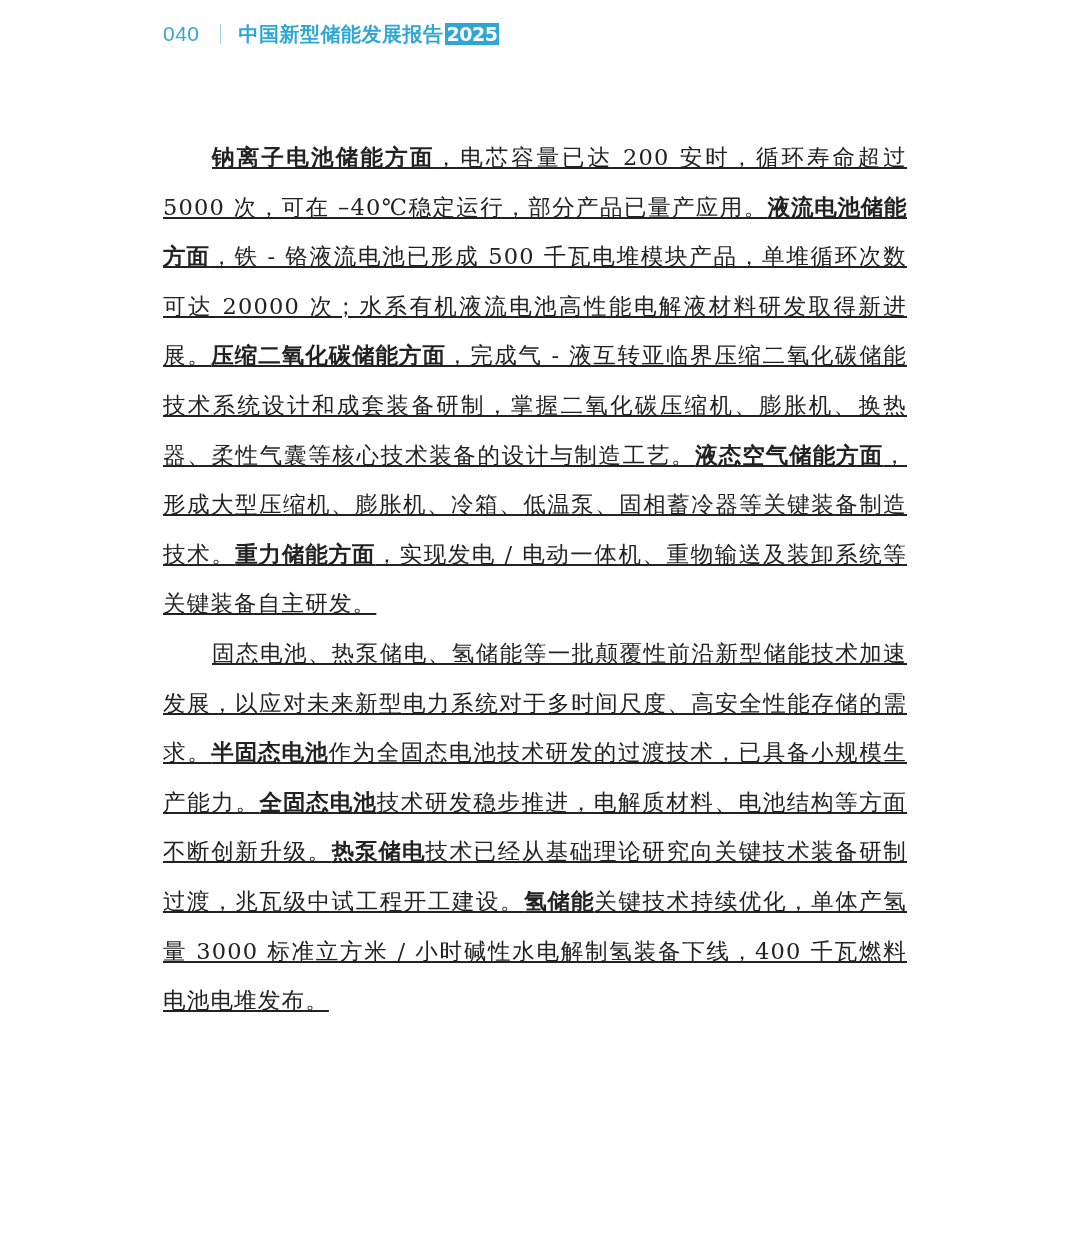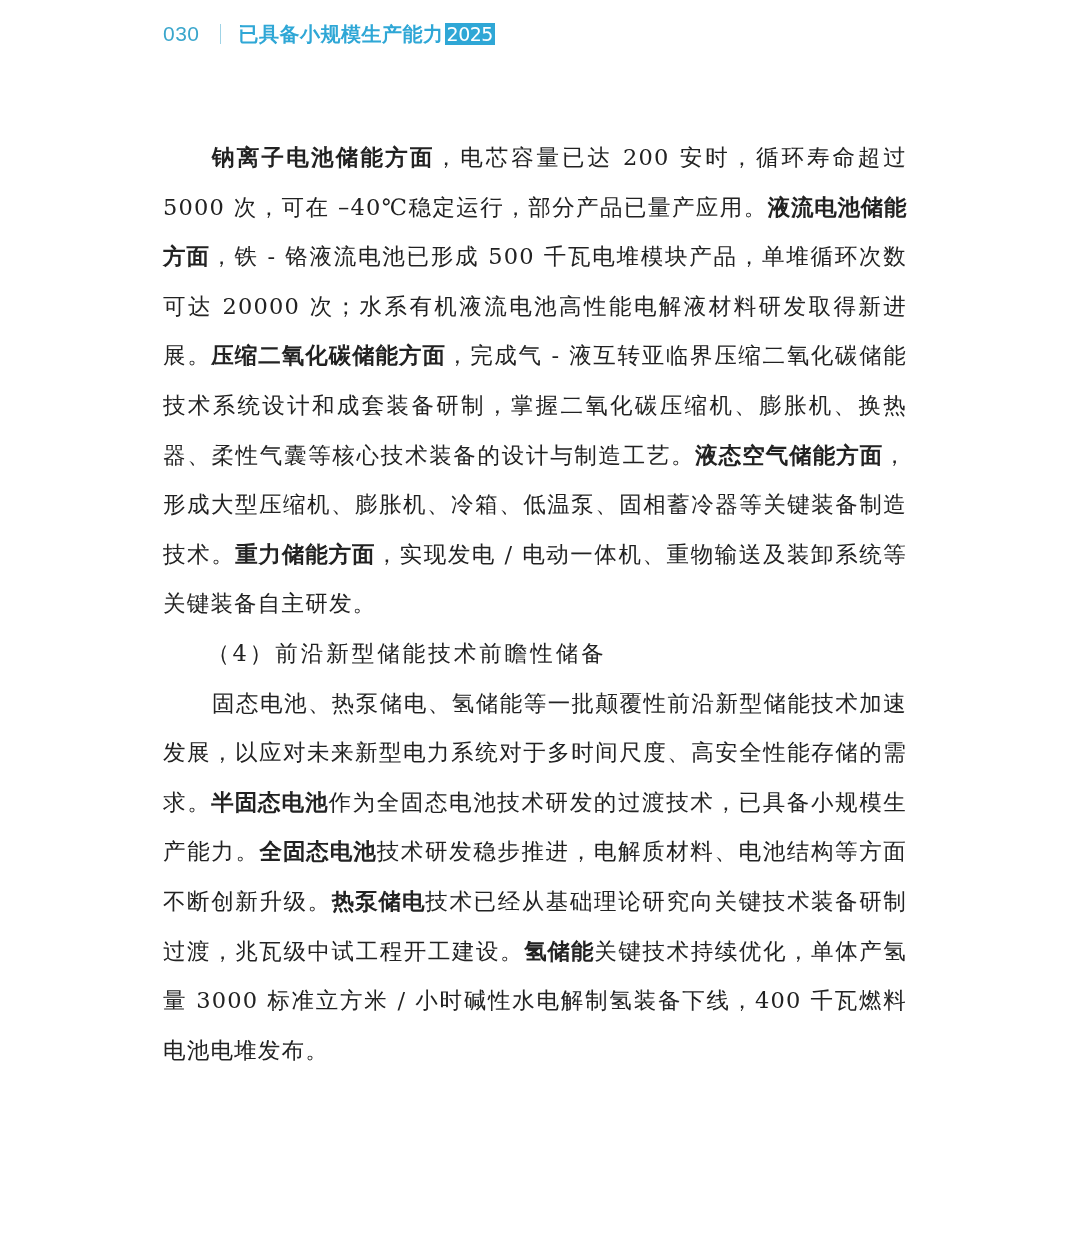--- a/index.html
+++ b/index.html
@@ -2,40 +2,39 @@
 <html><head>
 <meta charset="utf-8">
 <style>
   html, body { margin:0; padding:0; background:#ffffff; }
   body { width:1080px; height:1240px; position:relative; overflow:hidden;
          font-family:"DejaVu Serif","Liberation Serif",serif; color:#222; }
   .header { position:absolute; left:163px; top:20px; height:28px; display:flex; align-items:center; }
   .page-num { font-family:"Liberation Sans","DejaVu Sans",sans-serif; font-size:21px; color:#3aa6cc; letter-spacing:0.5px; }
   .sep { width:1px; height:20px; background:#9fd3e6; margin:0 18px 0 20px; }
   .report-title { font-family:"DejaVu Sans","Liberation Sans",sans-serif; font-weight:bold; font-size:20px; color:#2fa7d6; letter-spacing:0.5px; }
-  .year-badge { font-family:"DejaVu Sans","Liberation Sans",sans-serif; font-weight:normal; font-size:19px; color:#ffffff;
+  .year-badge { font-family:"DejaVu Sans","Liberation Sans",sans-serif; font-weight:bold; font-size:19px; color:#ffffff;
                 background:#2fa7d6; padding:0 2px; margin-left:1px; line-height:22px; letter-spacing:-0.5px; }
   .body { position:absolute; left:163px; top:133px; width:744px; }
   .para { font-size:22.5px; line-height:49.6px; text-align:justify; text-align-last:left; margin:0; letter-spacing:1.2px; }
-  .indent { text-indent:49px; }
+  .indent { text-indent:49px;text-decoration:underline; }
   .sub-heading { font-size:22.5px; line-height:49.6px; margin:0; padding-left:44px; letter-spacing:3px;
                  font-family:"DejaVu Serif","Liberation Serif",serif; }
   .bold { font-weight:bold; font-family:"DejaVu Sans","Liberation Sans",sans-serif; letter-spacing:0.5px; }
 </style>
 </head>
 <body>
 
 <div class="header">
-  <span class="page-num">030</span>
+  <span class="page-num">040</span>
   <span class="sep"></span>
-  <span class="report-title">已具备小规模生产能力</span>
+  <span class="report-title">中国新型储能发展报告</span>
   <span class="year-badge">2025</span>
 </div>
 
 <div class="body">
 
 
   <p class="para indent"><span class="bold">钠离子电池储能方面</span><span>，电芯容量已达 200 安时，循环寿命超过 5000 次，可在 –40℃稳定运行，部分产品已量产应用。</span><span class="bold">液流电池储能方面</span><span>，铁 - 铬液流电池已形成 500 千瓦电堆模块产品，单堆循环次数可达 20000 次；水系有机液流电池高性能电解液材料研发取得新进展。</span><span class="bold">压缩二氧化碳储能方面</span><span>，完成气 - 液互转亚临界压缩二氧化碳储能技术系统设计和成套装备研制，掌握二氧化碳压缩机、膨胀机、换热器、柔性气囊等核心技术装备的设计与制造工艺。</span><span class="bold">液态空气储能方面</span><span>，形成大型压缩机、膨胀机、冷箱、低温泵、固相蓄冷器等关键装备制造技术。</span><span class="bold">重力储能方面</span><span>，实现发电 / 电动一体机、重物输送及装卸系统等关键装备自主研发。</span></p>
 
-  <p class="sub-heading">（4）前沿新型储能技术前瞻性储备</p>
 
   <p class="para indent"><span>固态电池、热泵储电、氢储能等一批颠覆性前沿新型储能技术加速发展，以应对未来新型电力系统对于多时间尺度、高安全性能存储的需求。</span><span class="bold">半固态电池</span><span>作为全固态电池技术研发的过渡技术，已具备小规模生产能力。</span><span class="bold">全固态电池</span><span>技术研发稳步推进，电解质材料、电池结构等方面不断创新升级。</span><span class="bold">热泵储电</span><span>技术已经从基础理论研究向关键技术装备研制过渡，兆瓦级中试工程开工建设。</span><span class="bold">氢储能</span><span>关键技术持续优化，单体产氢量 3000 标准立方米 / 小时碱性水电解制氢装备下线，400 千瓦燃料电池电堆发布。</span></p>
 </div>
 
 </body></html>

